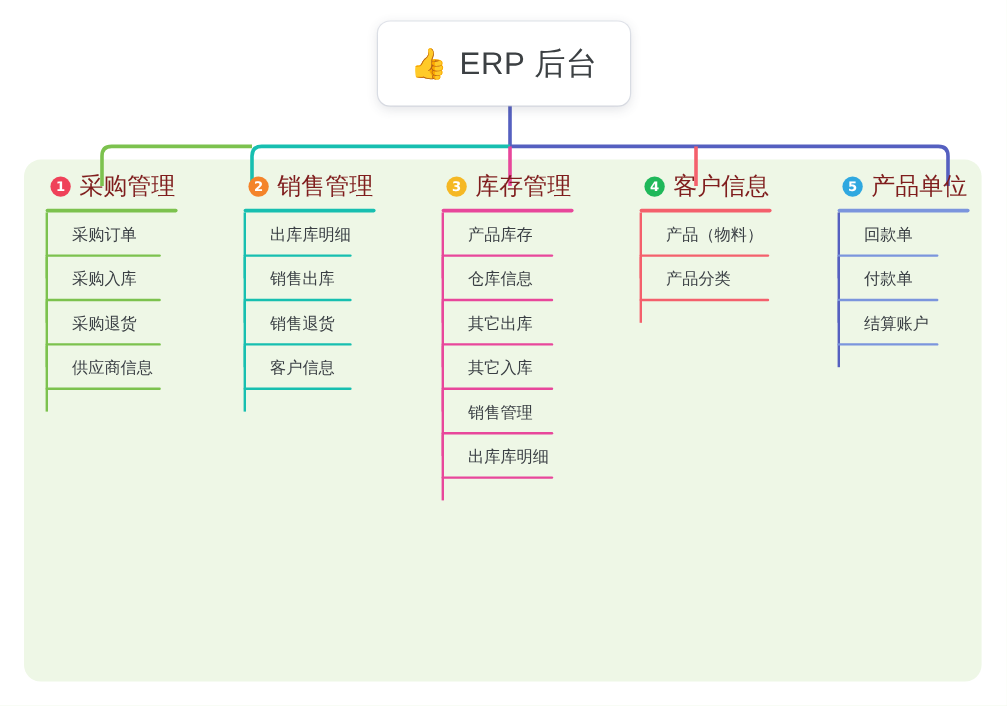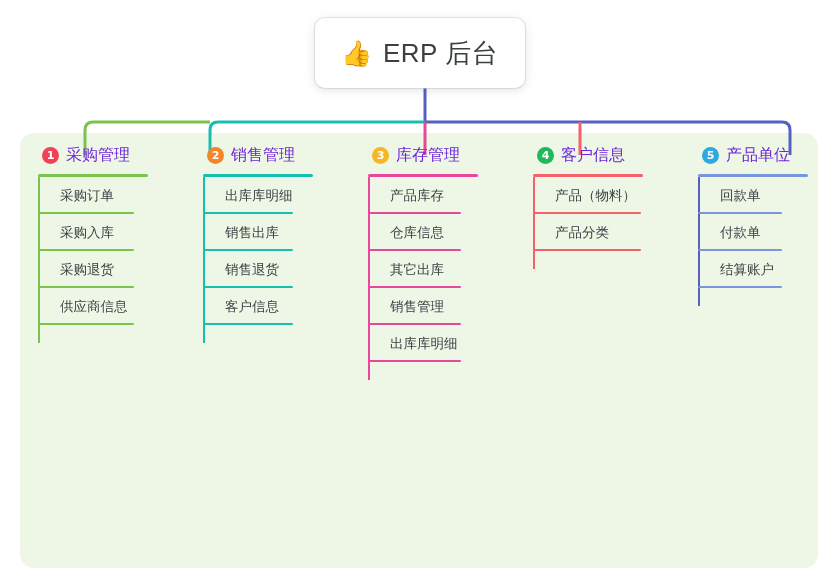--- a/index.html
+++ b/index.html
@@ -40,21 +40,21 @@
   
   .col{position:absolute;top:142px;}
   .col-head{display:flex;align-items:center;gap:7px;height:26px;padding-left:4px;}
   .badge{
     width:17px;height:17px;border-radius:50%;
     color:#ffffff;font-size:11px;line-height:17px;
     text-align:center;font-weight:700;
     flex:0 0 auto;
     font-family:"DejaVu Sans",sans-serif;
   }
-  .col-title{font-size:16px;color:#6d28d9;white-space:nowrap;font-weight:400;}
+  .col-title{font-size:20px;color:#7f1d1d;white-space:nowrap;font-weight:400;}
   .head-rule{height:3px;border-radius:2px;margin-top:6px;}
 
   .kids{position:relative;margin-top:0;}
   .kid{
     position:relative;
     height:37px;
     box-sizing:border-box;
   }
   .kid .stem{
     position:absolute;left:0;top:0;width:2px;height:55px;
@@ -166,20 +166,25 @@
             <span class="label">仓库信息</span>
             <span class="rule" style="background: rgb(232, 71, 155); width: 93px;"></span>
           </div>
           <div class="kid">
             <span class="stem" style="background: rgb(232, 71, 155);"></span>
             <span class="label">其它出库</span>
             <span class="rule" style="background: rgb(232, 71, 155); width: 93px;"></span>
           </div>
           <div class="kid">
             <span class="stem" style="background: rgb(232, 71, 155);"></span>
+            <span class="label">其它入库</span>
+            <span class="rule" style="background: rgb(232, 71, 155); width: 93px;"></span>
+          </div>
+          <div class="kid">
+            <span class="stem" style="background: rgb(232, 71, 155);"></span>
             <span class="label">销售管理</span>
             <span class="rule" style="background: rgb(232, 71, 155); width: 93px;"></span>
           </div>
           <div class="kid">
             <span class="stem" style="background: rgb(232, 71, 155);"></span>
             <span class="label">出库库明细</span>
             <span class="rule" style="background: rgb(232, 71, 155); width: 93px;"></span>
           </div>
         </div>
       </div>

